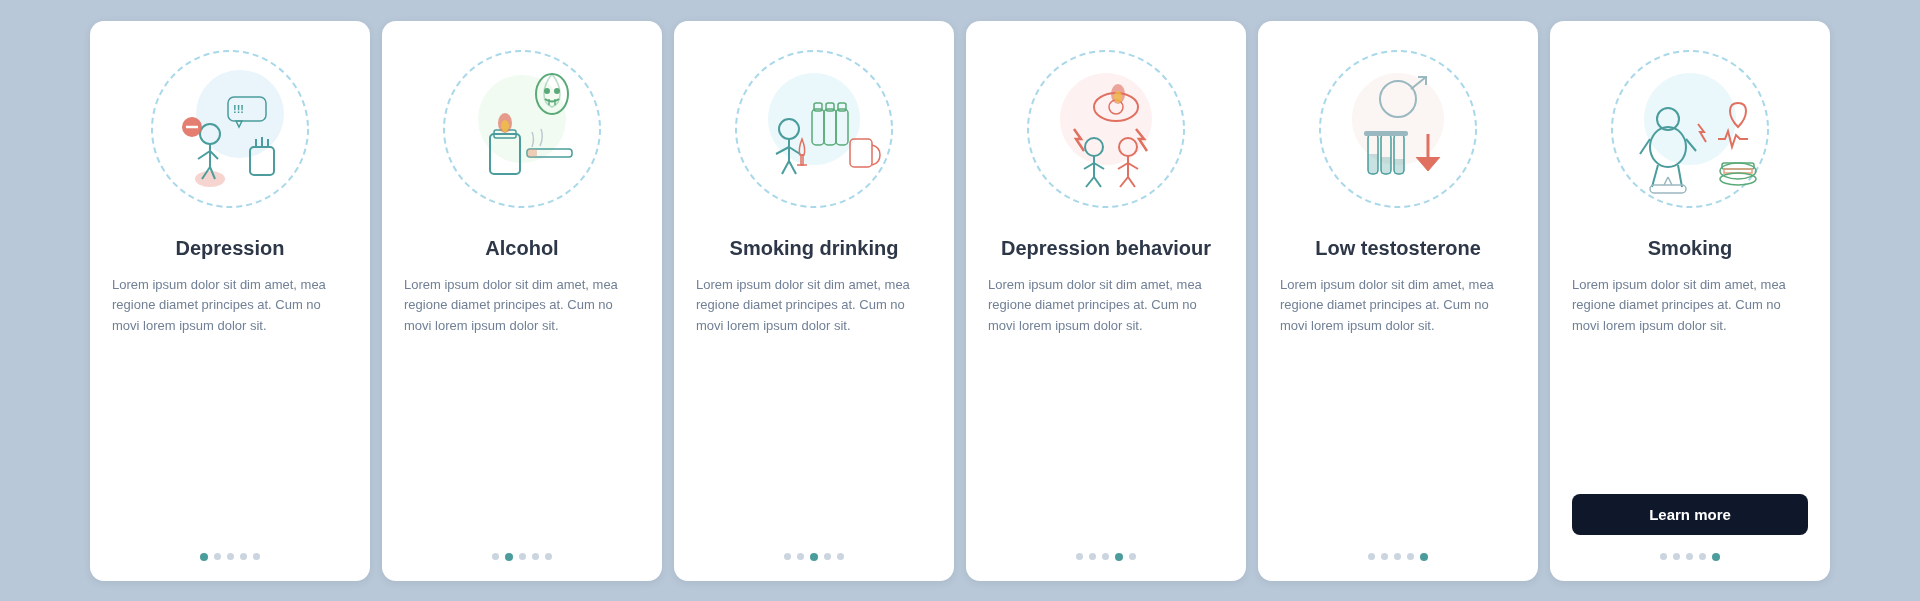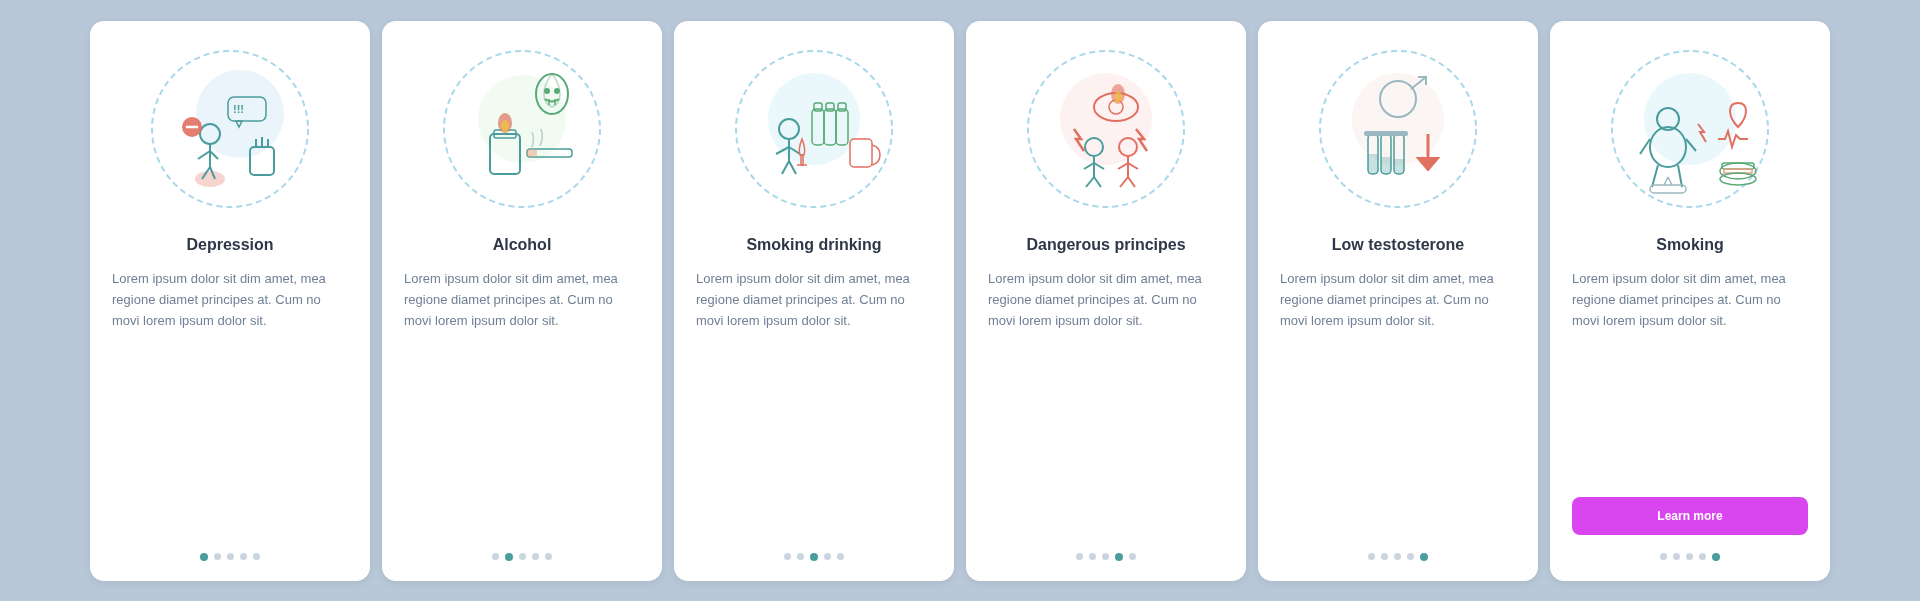--- a/index.html
+++ b/index.html
@@ -31,21 +31,21 @@
     .card-illustration {
       width: 180px;
       height: 180px;
       margin-bottom: 16px;
       position: relative;
       display: flex;
       align-items: center;
       justify-content: center;
     }
     .card-title {
-      font-size: 16px;
+      font-size: 20px;
       font-weight: 600;
       color: #2d3748;
       text-align: left;
       margin-bottom: 14px;
       line-height: 1.3;
     }
     .card-body {
       font-size: 13px;
       color: #718096;
       line-height: 1.6;
@@ -64,26 +64,26 @@
       border-radius: 50%;
       background: #cbd5e0;
     }
     .dot.active {
       background: #4a9d9c;
       width: 8px;
       height: 8px;
     }
     .learn-more-btn {
       margin-top: 16px;
-      background: #d946ef;
+      background: #0f172a;
       color: #fff;
       border: none;
       border-radius: 8px;
       padding: 12px 32px;
-      font-size: 12px;
+      font-size: 15px;
       font-weight: 600;
       cursor: pointer;
       width: 100%;
     }
     
     svg text { font-family: Arial, sans-serif; }
   </style>
 </head>
 <body>
 
@@ -228,21 +228,21 @@
         <line x1="78" y1="138" x2="85" y2="148" stroke="#4a9d9c" stroke-width="2"></line>
 
         <circle cx="112" cy="108" r="9" fill="none" stroke="#e07060" stroke-width="2"></circle>
         <line x1="112" y1="117" x2="112" y2="138" stroke="#e07060" stroke-width="2"></line>
         <line x1="112" y1="124" x2="102" y2="130" stroke="#e07060" stroke-width="2"></line>
         <line x1="112" y1="124" x2="122" y2="130" stroke="#e07060" stroke-width="2"></line>
         <line x1="112" y1="138" x2="104" y2="148" stroke="#e07060" stroke-width="2"></line>
         <line x1="112" y1="138" x2="119" y2="148" stroke="#e07060" stroke-width="2"></line>
       </svg>
     </div>
-    <div class="card-title">Dangerous principes</div>
+    <div class="card-title">Depression behaviour</div>
     <div class="card-body">Lorem ipsum dolor sit dim amet, mea regione diamet principes at. Cum no movi lorem ipsum dolor sit.</div>
     <div class="dots">
       <div class="dot"></div>
       <div class="dot"></div>
       <div class="dot"></div>
       <div class="dot active"></div>
       <div class="dot"></div>
     </div>
   </div>
 

